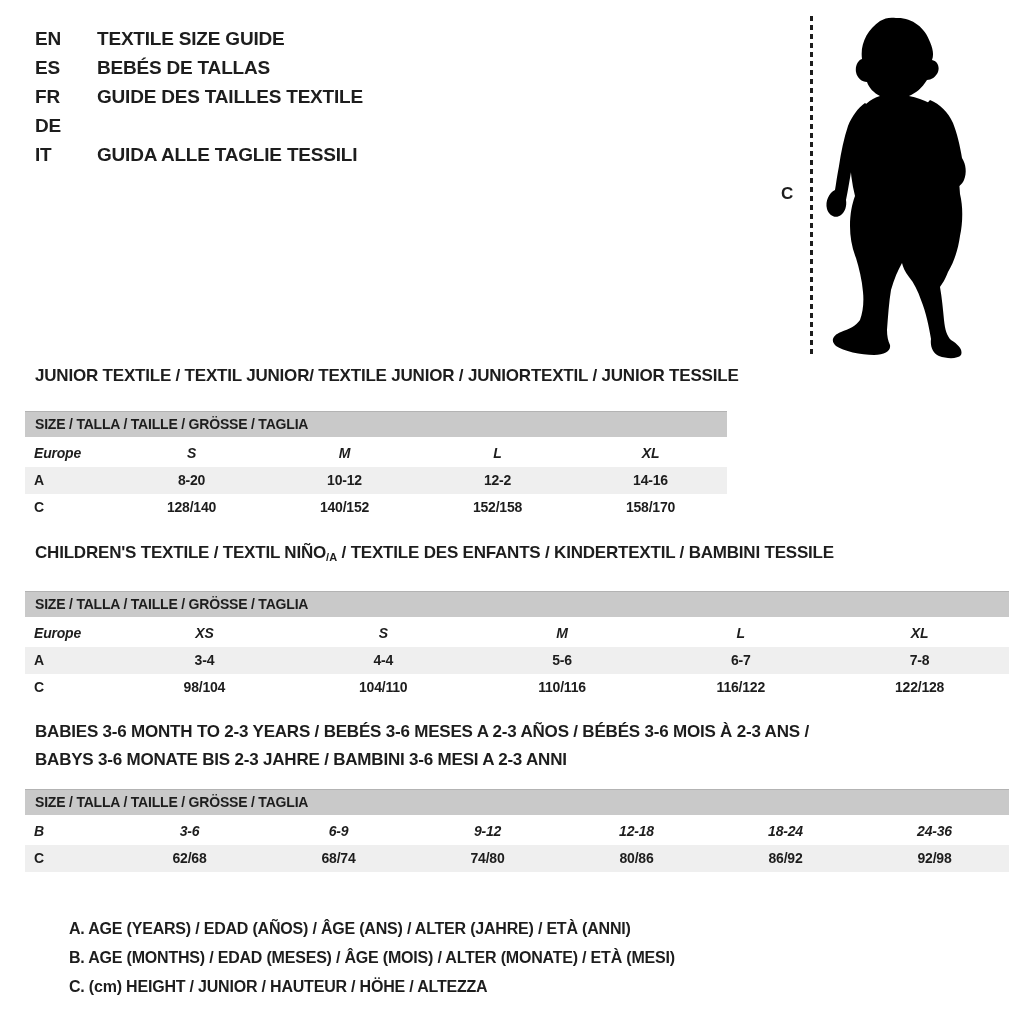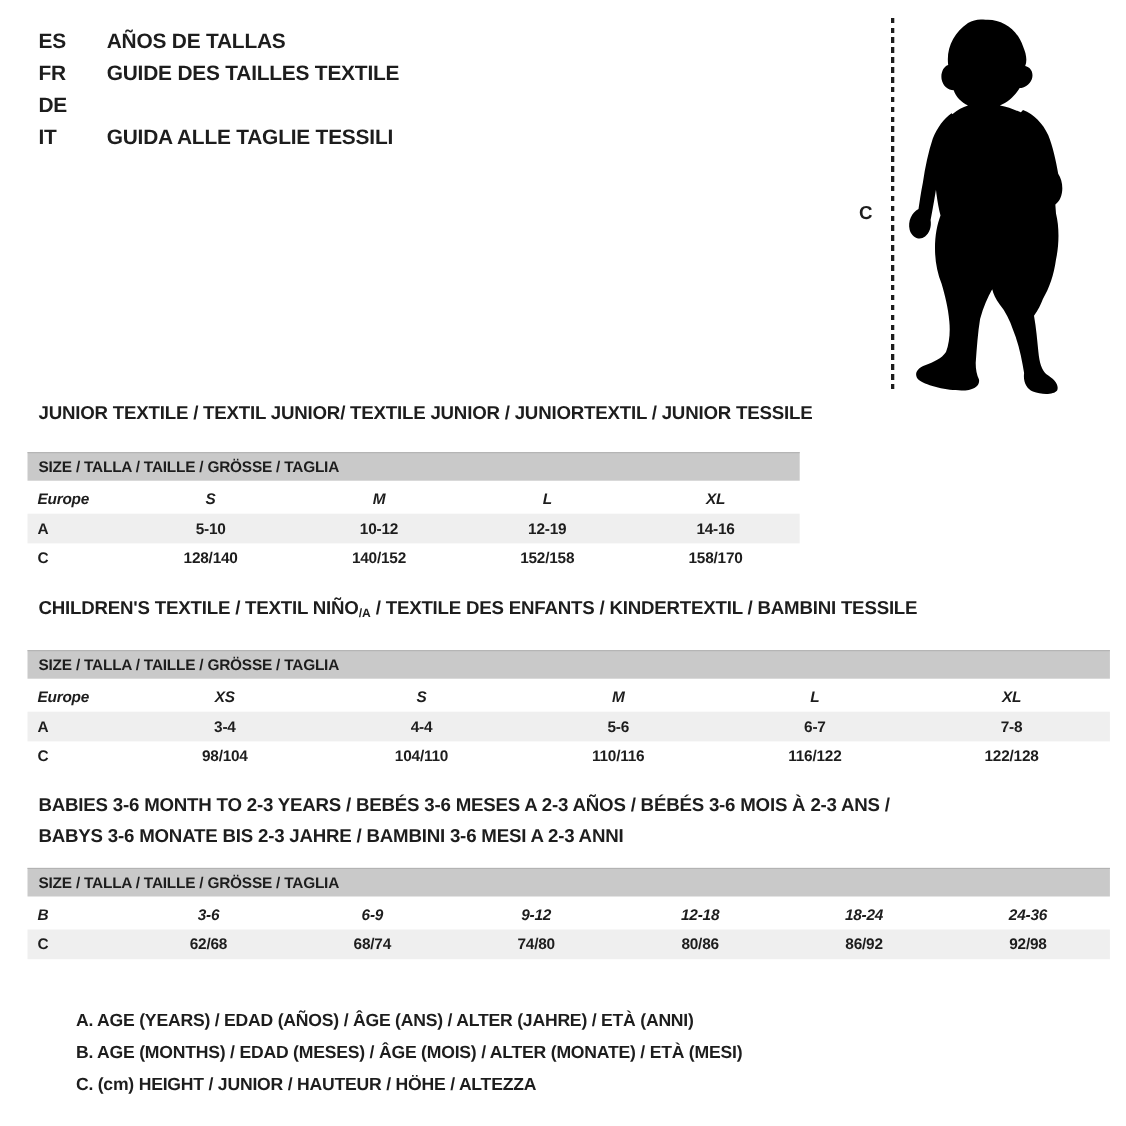--- a/index.html
+++ b/index.html
@@ -53,22 +53,26 @@
 
   
   .footnotes { left: 35px; top: 914px; font-size: 16px; }
   .footnote { height: 29px; line-height: 29px; white-space: nowrap; margin-left: 34px; }
 </style>
 </head>
 <body style="--page-bg: #ffffff; --text: #1d1d1d; --header-bar: #c9c9c9; --stripe-row: #efefef; --silhouette: #000000;">
 
 <div class="abs lang-list">
   <div class="lang-row">
+    <span class="lang-code">EN</span>
+    <span class="lang-label">TEXTILE SIZE GUIDE</span>
+  </div>
+  <div class="lang-row">
     <span class="lang-code">ES</span>
-    <span class="lang-label">AÑOS DE TALLAS</span>
+    <span class="lang-label">BEBÉS DE TALLAS</span>
   </div>
   <div class="lang-row">
     <span class="lang-code">FR</span>
     <span class="lang-label">GUIDE DES TAILLES TEXTILE</span>
   </div>
   <div class="lang-row">
     <span class="lang-code">DE</span>
   </div>
   <div class="lang-row">
     <span class="lang-code">IT</span>
@@ -120,23 +124,23 @@
   <div class="thead">SIZE / TALLA / TAILLE / GRÖSSE / TAGLIA</div>
   <div class="trow first">
     <div class="tlabel">Europe</div>
     <div class="tcell">S</div>
     <div class="tcell">M</div>
     <div class="tcell">L</div>
     <div class="tcell">XL</div>
   </div>
   <div class="trow stripe">
     <div class="tlabel">A</div>
-    <div class="tcell">5-10</div>
+    <div class="tcell">8-20</div>
     <div class="tcell">10-12</div>
-    <div class="tcell">12-19</div>
+    <div class="tcell">12-2</div>
     <div class="tcell">14-16</div>
   </div>
   <div class="trow">
     <div class="tlabel">C</div>
     <div class="tcell">128/140</div>
     <div class="tcell">140/152</div>
     <div class="tcell">152/158</div>
     <div class="tcell">158/170</div>
   </div>
 </div>

